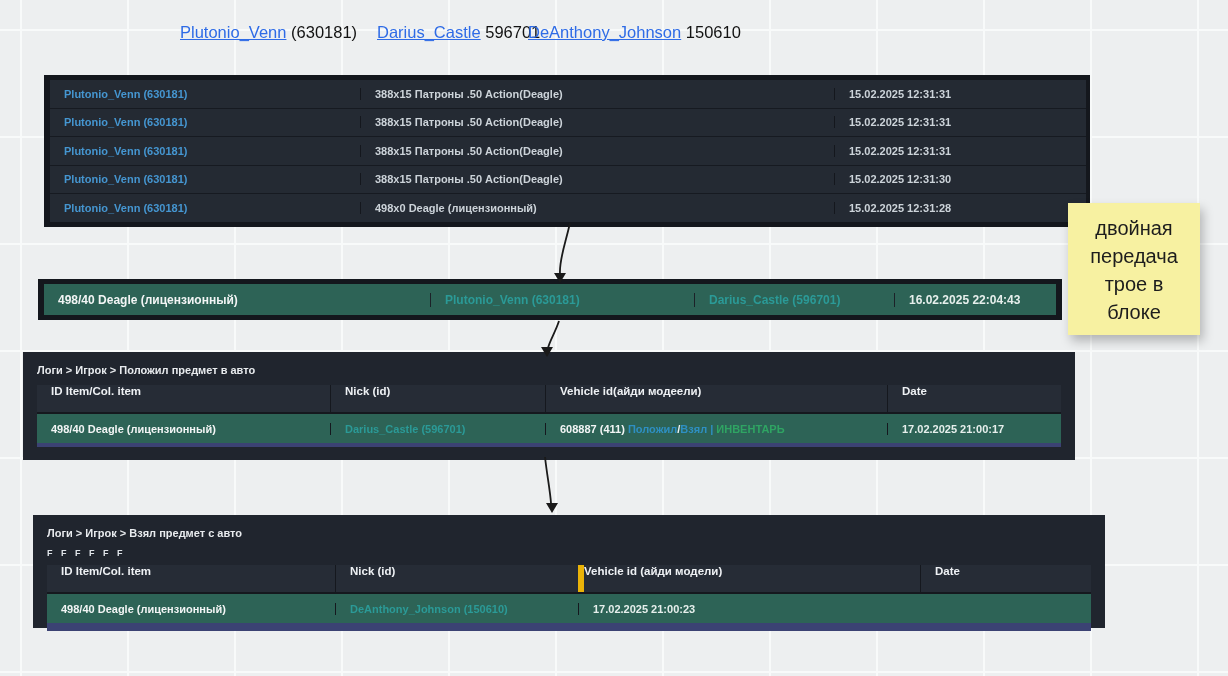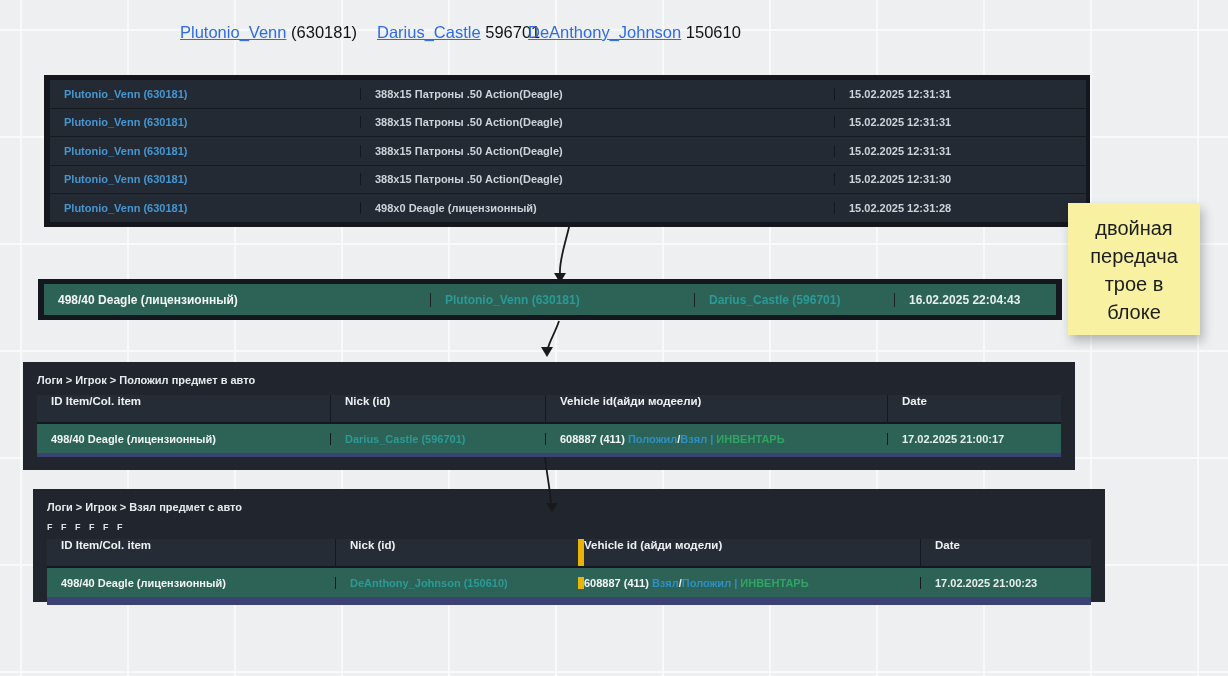--- a/index.html
+++ b/index.html
@@ -33,22 +33,22 @@
   .t2-row{display:flex;align-items:center;height:31px;background:#2d6356;font-size:12px;font-weight:700;}
   .t2 .c1{width:386px;padding-left:14px;box-sizing:border-box;}
   .t2 .c2{width:264px;padding-left:14px;box-sizing:border-box;border-left:1.5px solid #1c2128;}
   .t2 .c3{width:200px;padding-left:14px;box-sizing:border-box;border-left:1.5px solid #1c2128;}
   .t2 .c4{flex:1;padding-left:14px;box-sizing:border-box;border-left:1.5px solid #1c2128;}
   .link-teal{color:#2b9a97;cursor:pointer;}
   .txt-green-white{color:#e6efec;}
   .txt-white{color:#f2f5f5;}
   
   .panel{position:absolute;background:#20252e;box-sizing:border-box;padding:12px 14px 8px;z-index:1;}
-  .t3{left:23px;top:362px;width:1052px;height:108px;}
-  .t4{left:33px;top:489px;width:1072px;height:113px;}
+  .t3{left:23px;top:352px;width:1052px;height:108px;}
+  .t4{left:33px;top:515px;width:1072px;height:113px;}
   .crumb{font-size:11px;font-weight:700;color:#e8ebee;margin-bottom:9px;}
   .filters{font-size:9px;font-weight:700;color:#dfe3e8;letter-spacing:3px;margin:2px 0 7px;}
   .hdr-row{display:flex;height:27px;background:#262c36;border-bottom:2px solid #15181e;font-size:11.5px;font-weight:700;color:#eef1f4;}
   .grn-row{display:flex;align-items:center;height:29px;background:#2d6356;font-size:11px;font-weight:700;}
   .navy-bar{height:4px;background:#3b4273;}
   .t4 .navy-bar{height:8px;}
   .t3 .h1,.t3 .r1{width:293px;padding-left:14px;box-sizing:border-box;}
   .t3 .h2,.t3 .r2{width:215px;padding-left:14px;box-sizing:border-box;border-left:1px solid #15181e;}
   .t3 .h3,.t3 .r3{width:342px;padding-left:14px;box-sizing:border-box;border-left:1px solid #15181e;}
   .t3 .h4,.t3 .r4{flex:1;padding-left:14px;box-sizing:border-box;border-left:1px solid #15181e;}
@@ -150,26 +150,20 @@
     <div class="filters">F F F F F F</div>
     <div class="hdr-row">
       <div class="h1">ID Item/Col. item</div>
       <div class="h2">Nick (id)</div>
       <div class="h3">Vehicle id (айди модели)</div>
       <div class="h4">Date</div>
     </div>
     <div class="grn-row">
       <div class="r1 txt-white">498/40 Deagle (лицензионный)</div>
       <div class="r2 link-teal">DeAnthony_Johnson (150610)</div>
-      <div class="r3">
-        <span class="txt-white">608887 (411)</span>
-        <span><span class="act-blue">Взял</span><span class="txt-white">/</span><span class="act-blue">Положил</span></span>
-        <span class="act-blue">|</span>
-        <span class="tag-green">ИНВЕНТАРЬ</span>
-      </div>
       <div class="r4 txt-green-white">17.02.2025 21:00:23</div>
     </div>
     <div class="navy-bar"></div>
   </div>
 
   <svg class="arrows" viewBox="0 0 1228 676">
     <g stroke="#1a1a1a" stroke-width="1.8" fill="none">
       <path d="M570,223 C565,245 559,260 560,274"></path>
       <path d="M554,273 L566,273 L560,283 Z" fill="#1a1a1a" stroke="none"></path>
     </g>

